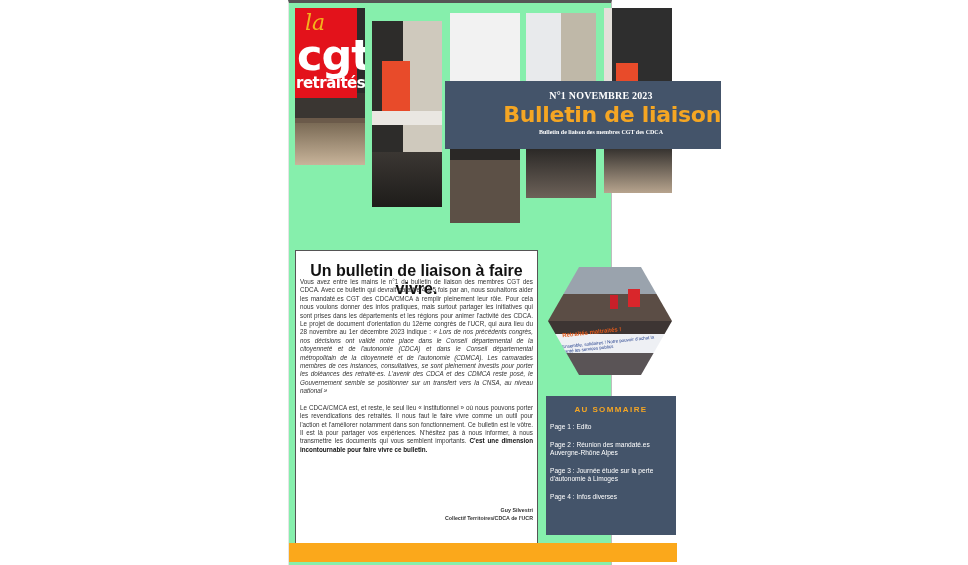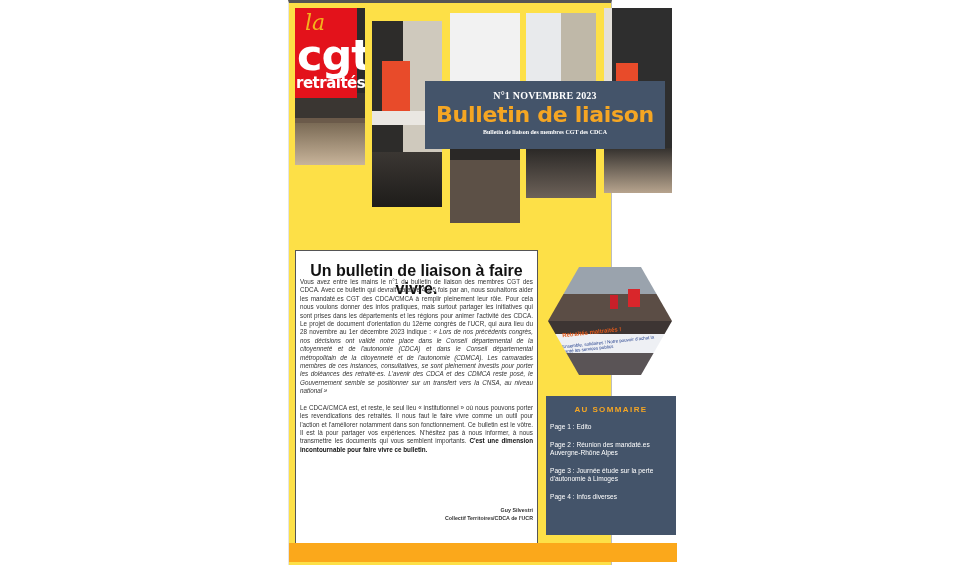--- a/index.html
+++ b/index.html
@@ -1,38 +1,38 @@
 <!DOCTYPE html>
 <html><head>
 <meta charset="utf-8">
 <style>
   html,body{margin:0;padding:0;}
   body{width:968px;height:565px;background:#ffffff;position:relative;overflow:hidden;font-family:"Liberation Sans",sans-serif;}
-  .page{position:absolute;left:288px;top:0;width:324px;height:565px;background:#fde047;border-top:3px solid #555;border-left:1px solid #e5e5e5;border-right:1px solid #bdbdbd;box-sizing:border-box;}
+  .page{position:absolute;left:288px;top:0;width:324px;height:565px;background:#86efac;border-top:3px solid #555;border-left:1px solid #e5e5e5;border-right:1px solid #bdbdbd;box-sizing:border-box;}
   .photo{position:absolute;overflow:hidden;}
   
   .p1{left:6px;top:5px;width:70px;height:157px;background:linear-gradient(#2b2b2b 0 54%, #3a3632 54% 70%, #6b5a4a 70% 100%);}
   .logo{position:absolute;left:0;top:0;width:62px;height:90px;background:#e3121b;color:#fff;}
   .logo .la{position:absolute;left:10px;top:2px;font-family:"DejaVu Serif",serif;font-style:italic;color:#f3b31c;font-size:22px;}
   .logo .cgt{position:absolute;left:2px;top:22px;font-weight:bold;font-size:43px;letter-spacing:-1px;font-family:"DejaVu Sans",sans-serif;}
   .logo .ret{position:absolute;left:1px;top:66px;font-size:15px;font-weight:bold;font-family:"DejaVu Sans",sans-serif;letter-spacing:-0.5px;text-align:right;}
   .p1 .floor{position:absolute;left:0;bottom:0;width:100%;height:42px;background:linear-gradient(#7a6a55,#c8b49a);}
   .p2{left:83px;top:18px;width:70px;height:186px;background:linear-gradient(90deg,#2d2c2a 0 45%, #cfc9bd 45% 100%);}
   .p2 .banner{position:absolute;left:10px;top:40px;width:28px;height:55px;background:#e84b2a;}
   .p2 .table{position:absolute;left:0;top:90px;width:100%;height:14px;background:#eae7e2;}
   .p2 .crowd{position:absolute;left:0;bottom:0;width:100%;height:55px;background:linear-gradient(#3b3733,#1e1c1a);}
   .p3{left:161px;top:10px;width:70px;height:210px;background:linear-gradient(#f2f2f2 0 55%, #2a2826 55% 70%, #5c5046 70% 100%);}
   .p4{left:237px;top:10px;width:70px;height:185px;background:linear-gradient(90deg,#e8eaec 0 50%, #bfb8a8 50% 100%);}
   .p4 .low{position:absolute;left:0;bottom:0;width:100%;height:50px;background:linear-gradient(#2a2826,#6d6259);}
   .p5{left:315px;top:5px;width:68px;height:185px;background:linear-gradient(90deg,#e4e0da 0 12%, #2e2e2e 12% 100%);}
   .p5 .banner{position:absolute;left:12px;top:55px;width:22px;height:30px;background:#e84b2a;}
   .p5 .low{position:absolute;left:0;bottom:0;width:100%;height:45px;background:linear-gradient(#34312e,#b7a48e);}
-  .title-box{position:absolute;left:136px;top:78px;width:240px;height:68px;background:#44546a;text-align:center;color:#fff;}
+  .title-box{position:absolute;left:156px;top:78px;width:240px;height:68px;background:#44546a;text-align:center;color:#fff;padding-left:36px;}
   .issue{font-family:"Liberation Serif",serif;font-weight:bold;font-size:10px;margin-top:9px;letter-spacing:0.2px;}
-  .bulletin{font-family:"DejaVu Sans",sans-serif;font-weight:bold;color:#f5a623;font-size:22px;margin-top:1px;letter-spacing:-0.3px;}
+  .bulletin{font-family:"DejaVu Sans",sans-serif;font-weight:bold;color:#f5a623;font-size:22px;margin-top:1px;letter-spacing:-0.3px;text-align:right;}
   .subtitle{font-family:"Liberation Serif",serif;font-weight:bold;font-size:6px;margin-top:2px;}
   .edito-banner{position:absolute;left:6px;top:222px;width:243px;height:19px;background:#c8161d;color:#fff;text-align:center;font-weight:bold;font-size:15px;line-height:19px;font-family:"DejaVu Sans",sans-serif;}
   .edito-box{position:absolute;left:6px;top:247px;width:243px;height:299px;border:1px solid #555;box-sizing:border-box;background:#fff;}
   .edito-title{text-align:center;font-family:Liberation Sans, sans-serif;font-weight:bold;font-size:16px;margin-top:11px;color:#111;}
   .edito-body{position:absolute;left:4px;top:27px;width:233px;font-size:6.3px;line-height:8.4px;color:#333;text-align:justify;}
   .edito-body p{margin:0;}
   .edito-body .q{font-style:italic;}
   .edito-body .p2t{margin-top:8px;}
   .edito-body b{color:#111;}
   .sig{position:absolute;right:4px;top:255px;text-align:right;font-size:5.3px;line-height:8px;font-weight:bold;color:#333;}

